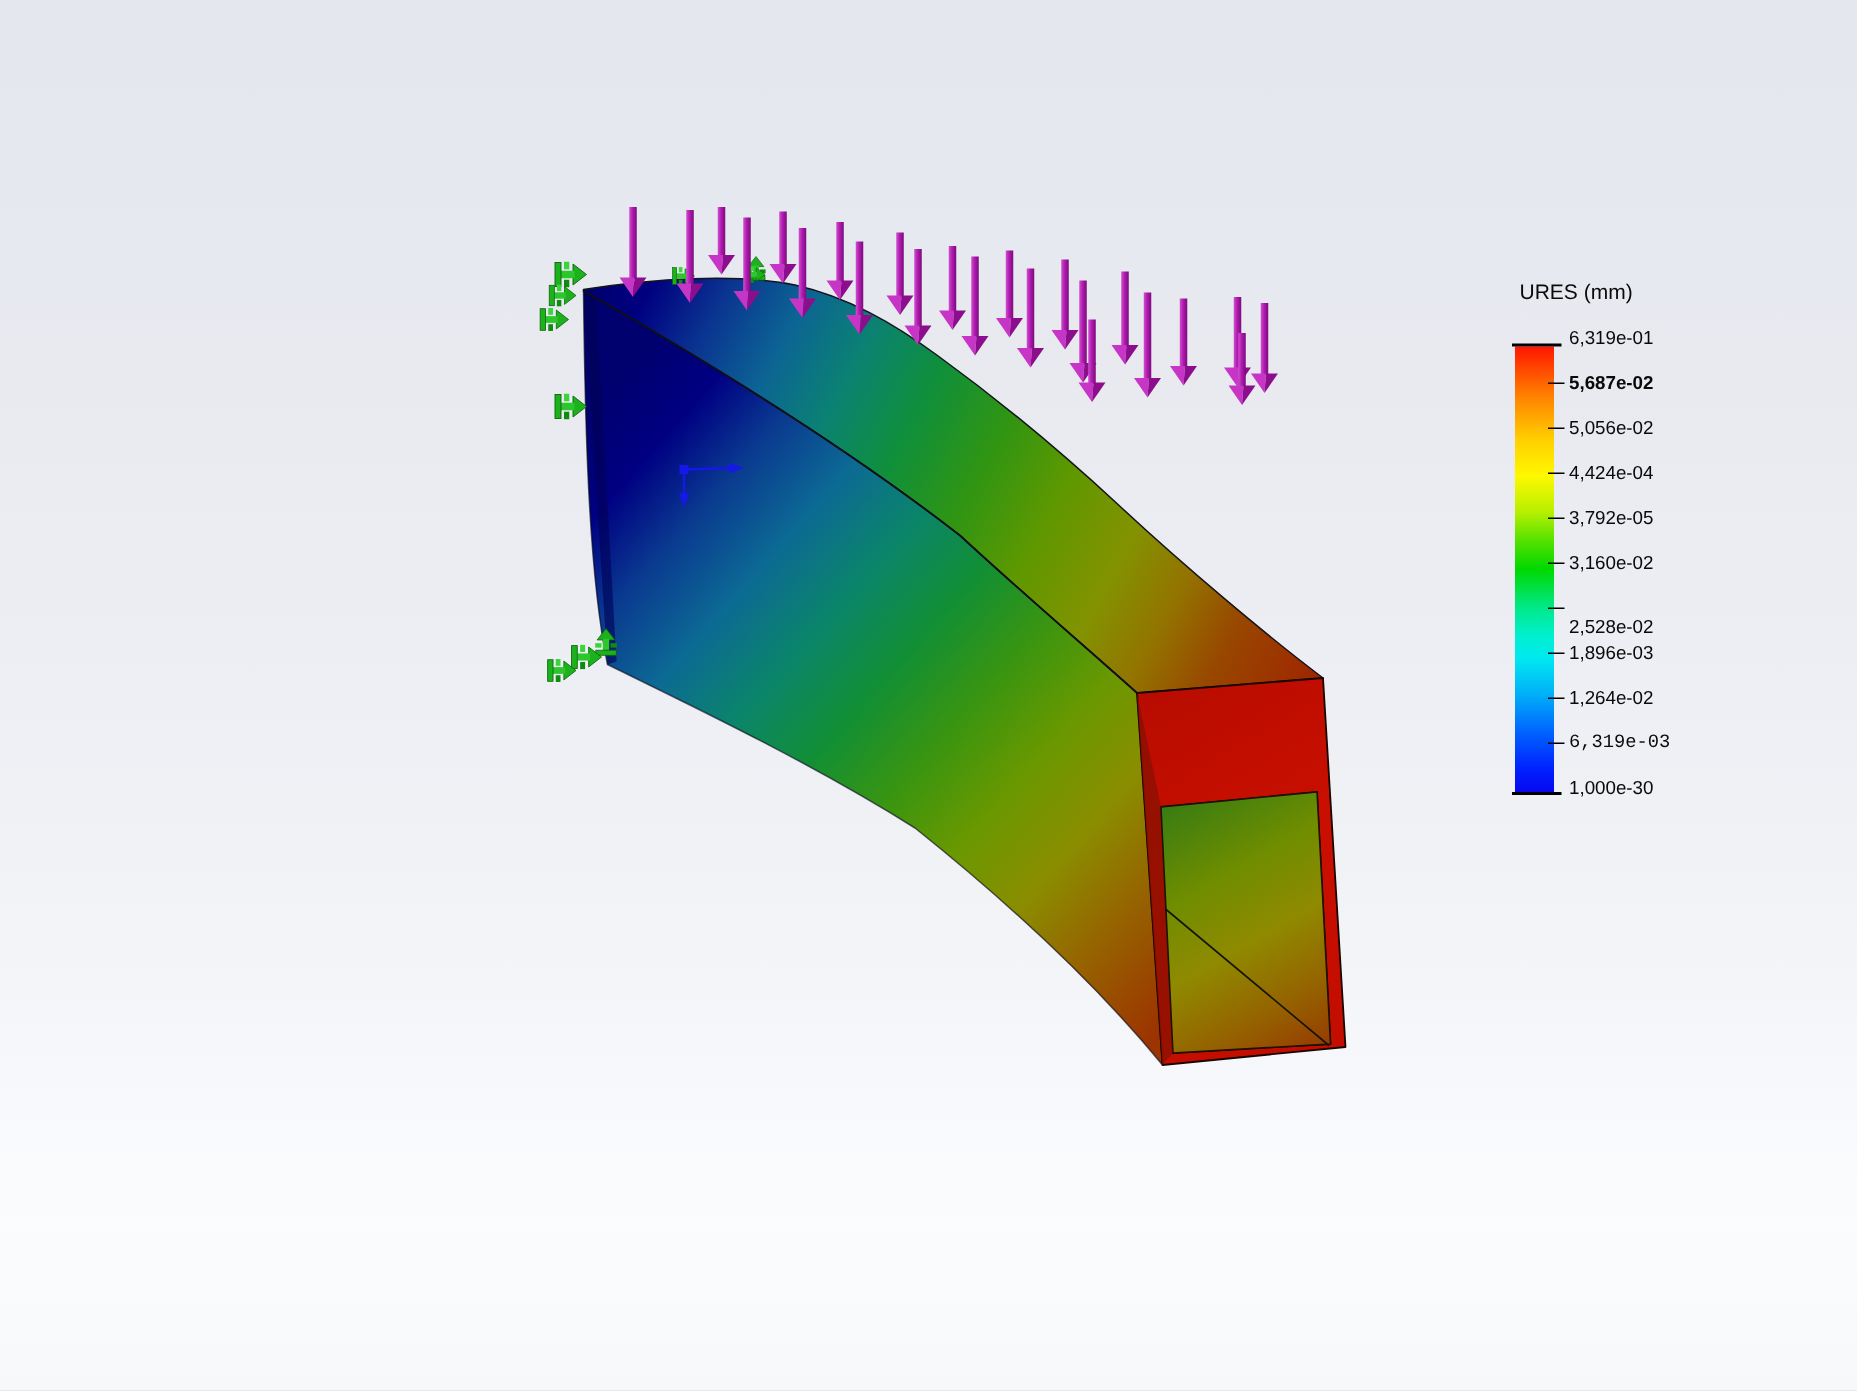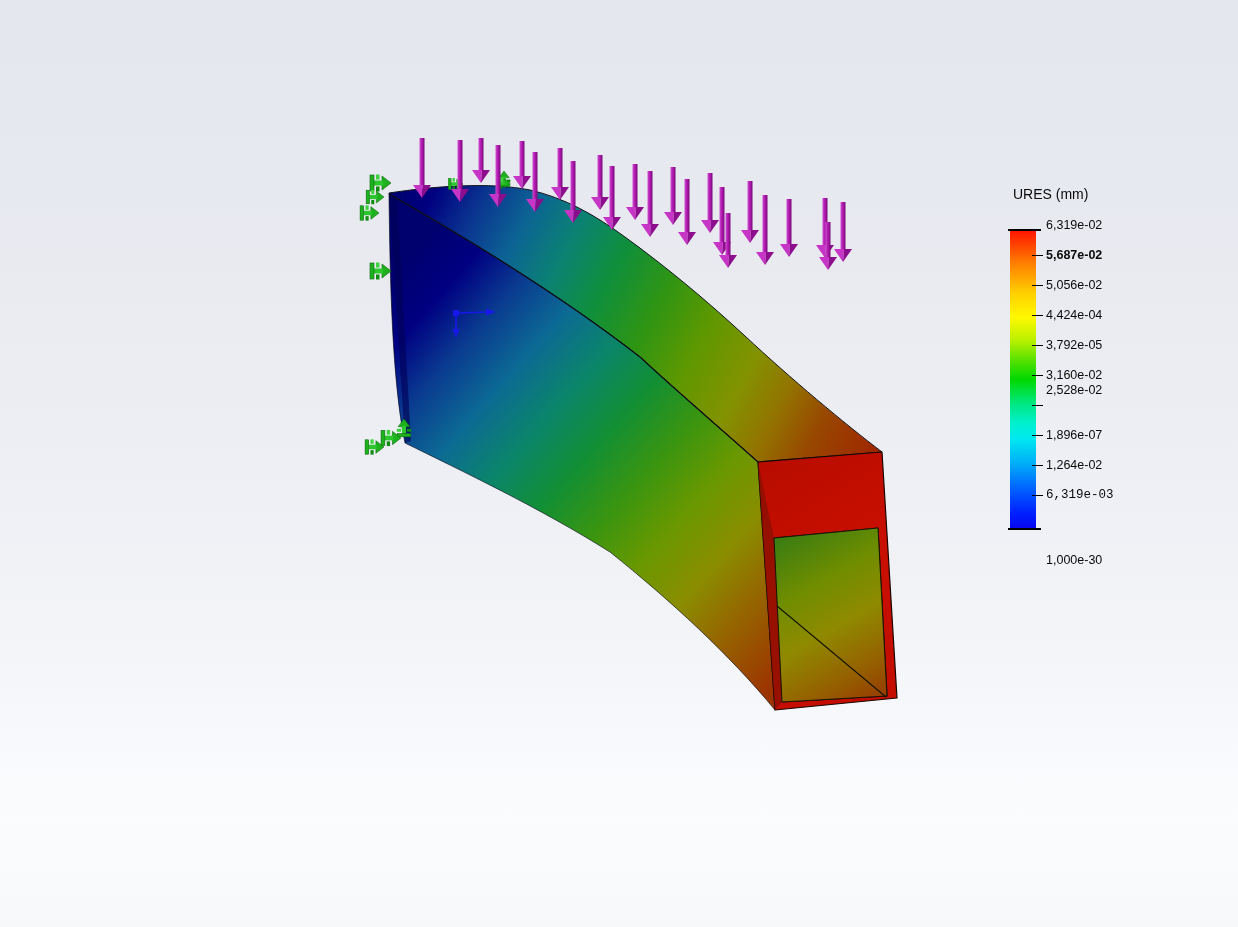--- a/index.html
+++ b/index.html
@@ -322,25 +322,25 @@
     <div class="legend-tick" style="top:69px;"></div>
     <div class="legend-tick" style="top:99px;"></div>
     <div class="legend-tick" style="top:129px;"></div>
     <div class="legend-tick" style="top:159px;"></div>
     <div class="legend-tick" style="top:189px;"></div>
     <div class="legend-tick" style="top:219px;"></div>
     <div class="legend-tick" style="top:249px;"></div>
     <div class="legend-tick" style="top:279px;"></div>
     <div class="legend-tick" style="top:309px;"></div>
 
-    <div class="legend-label" style="top:31px;">6,319e-02</div>
+    <div class="legend-label" style="top:31px;">6,319e-01</div>
     <div class="legend-label" style="top:61px;font-weight:bold;">5,687e-02</div>
     <div class="legend-label" style="top:91px;">5,056e-02</div>
     <div class="legend-label" style="top:121px;">4,424e-04</div>
     <div class="legend-label" style="top:151px;">3,792e-05</div>
     <div class="legend-label" style="top:181px;">3,160e-02</div>
-    <div class="legend-label" style="top:196px;">2,528e-02</div>
-    <div class="legend-label" style="top:241px;">1,896e-07</div>
+    <div class="legend-label" style="top:224px;">2,528e-02</div>
+    <div class="legend-label" style="top:241px;">1,896e-03</div>
     <div class="legend-label" style="top:271px;">1,264e-02</div>
     <div class="legend-label" style="top:301px;font-family:Liberation Mono, monospace;">6,319e-03</div>
-    <div class="legend-label" style="top:331px;margin-top:35px;">1,000e-30</div>
+    <div class="legend-label" style="top:331px;">1,000e-30</div>
   </div>
 </div>
 
 </body></html>

